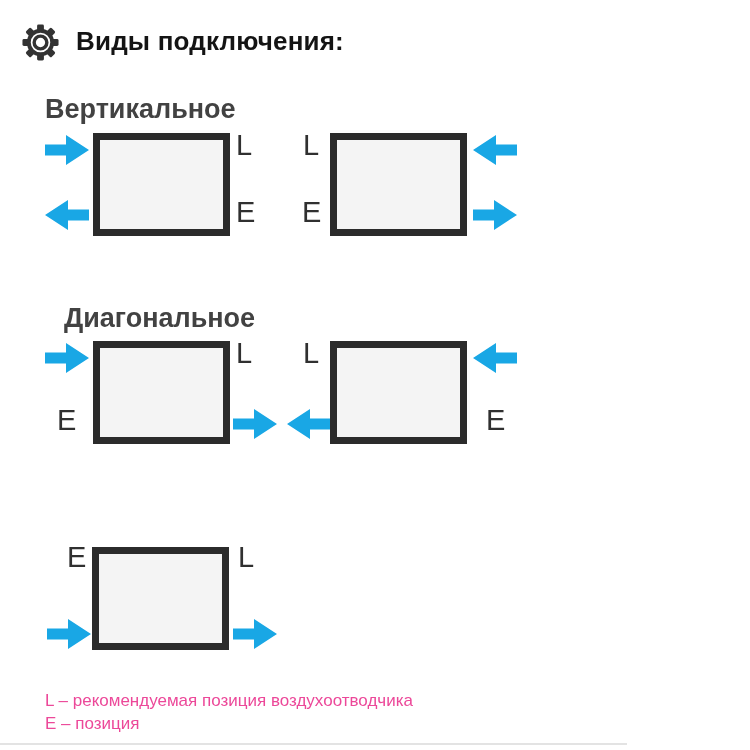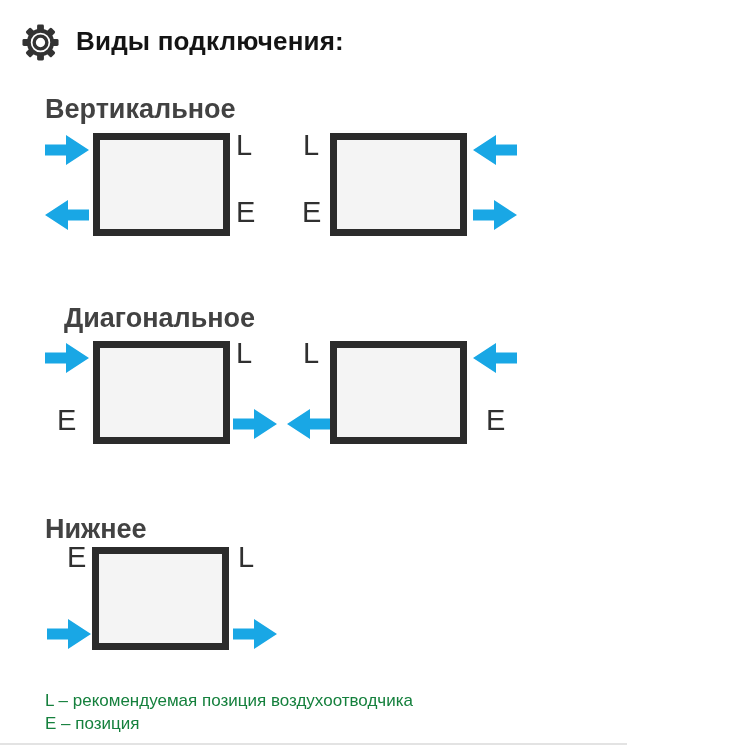--- a/index.html
+++ b/index.html
@@ -96,21 +96,21 @@
   .m-l2b { left: 303px; top: 339px; }
   .m-e2b { left: 486px; top: 406px; }
   .m-e3  { left: 67px;  top: 543px; }
   .m-l3  { left: 238px; top: 543px; }
   
   .legend-line {
     position: absolute;
     left: 45px;
     font-size: 17px;
     line-height: 1.2;
-    color: #15803d;
+    color: #ec4899;
   }
   .legend-1 { top: 691px; }
   .legend-2 { top: 714px; }
   .divider {
     position: absolute;
     left: 0; top: 743px;
     width: 750px; height: 2px;
     background: #e3e3e3;
   }
 </style>
@@ -201,21 +201,20 @@
     </div>
   <div class="marker m-l2b">L</div>
   <div class="rbox b2b"></div>
   <div class="arrow left a4-in">
       <svg>
         <use href="#arrow-right"></use>
       </svg>
     </div>
   <div class="marker m-e2b">E</div>
 
-  <div class="sec-label bottom">Нижнее</div>
 
   <div class="marker m-e3">E</div>
   <div class="rbox b3"></div>
   <div class="marker m-l3">L</div>
   <div class="arrow a5-in">
       <svg>
         <use href="#arrow-right"></use>
       </svg>
     </div>
   <div class="arrow a5-out">

